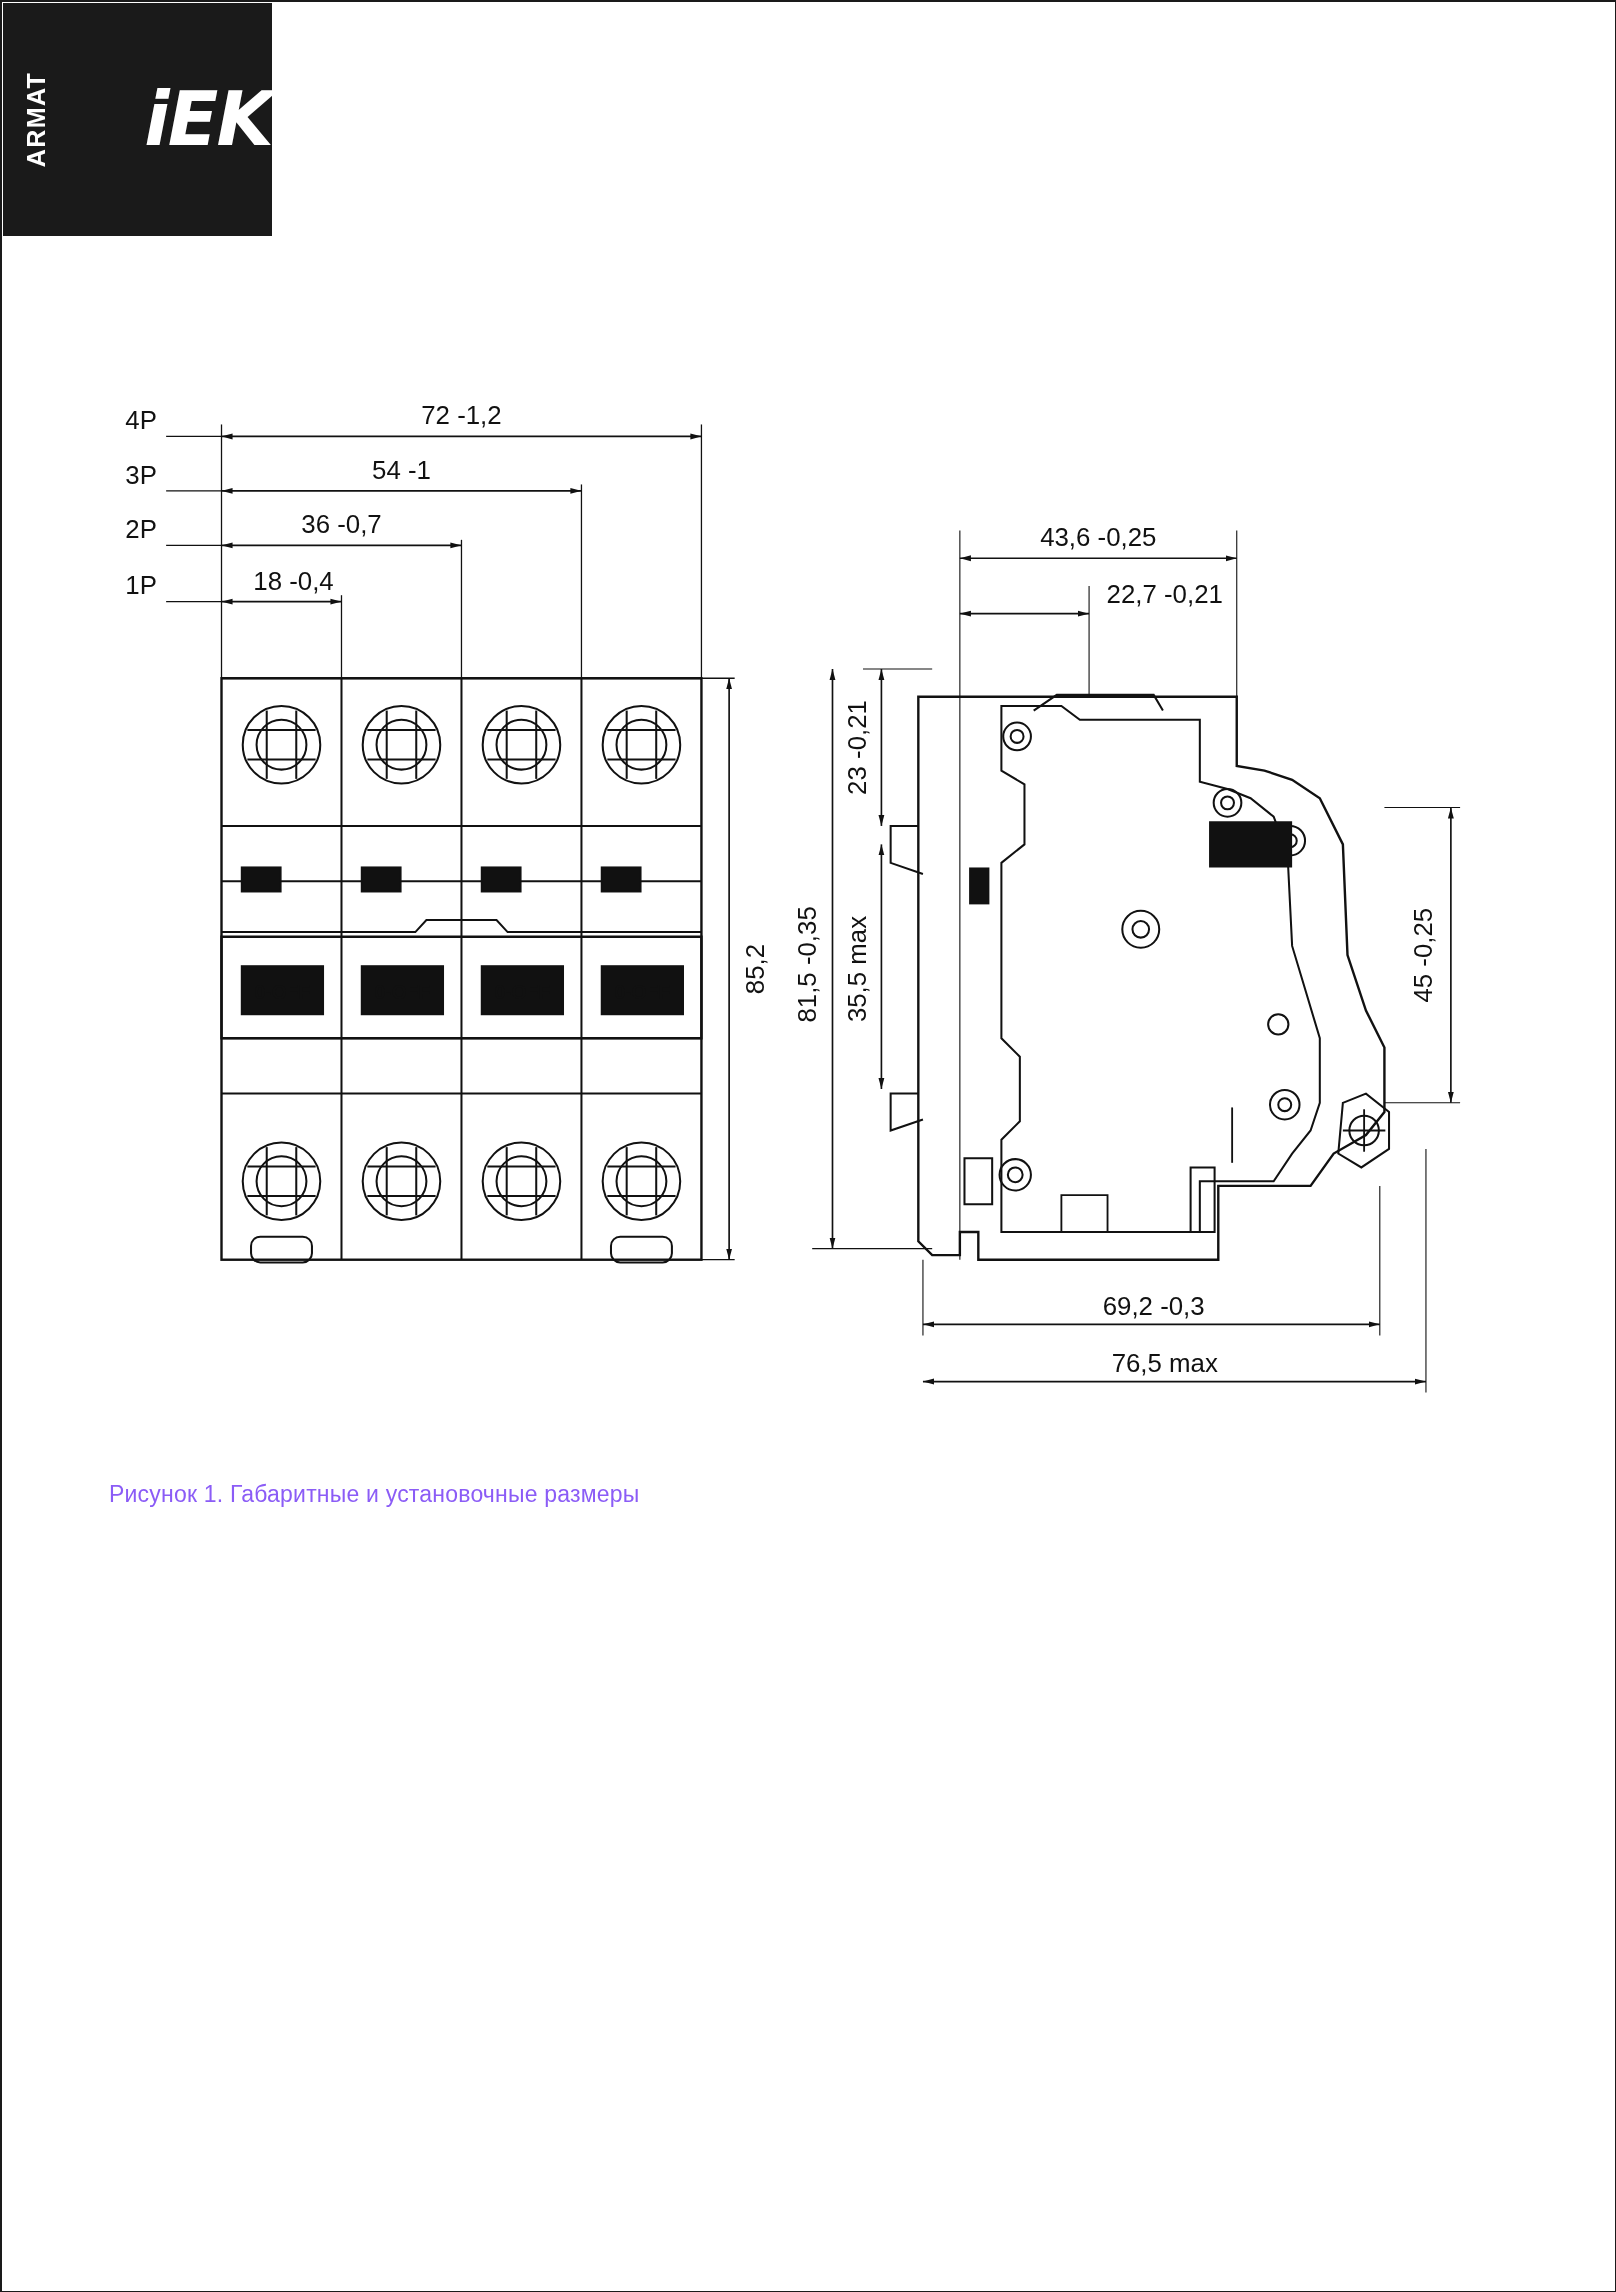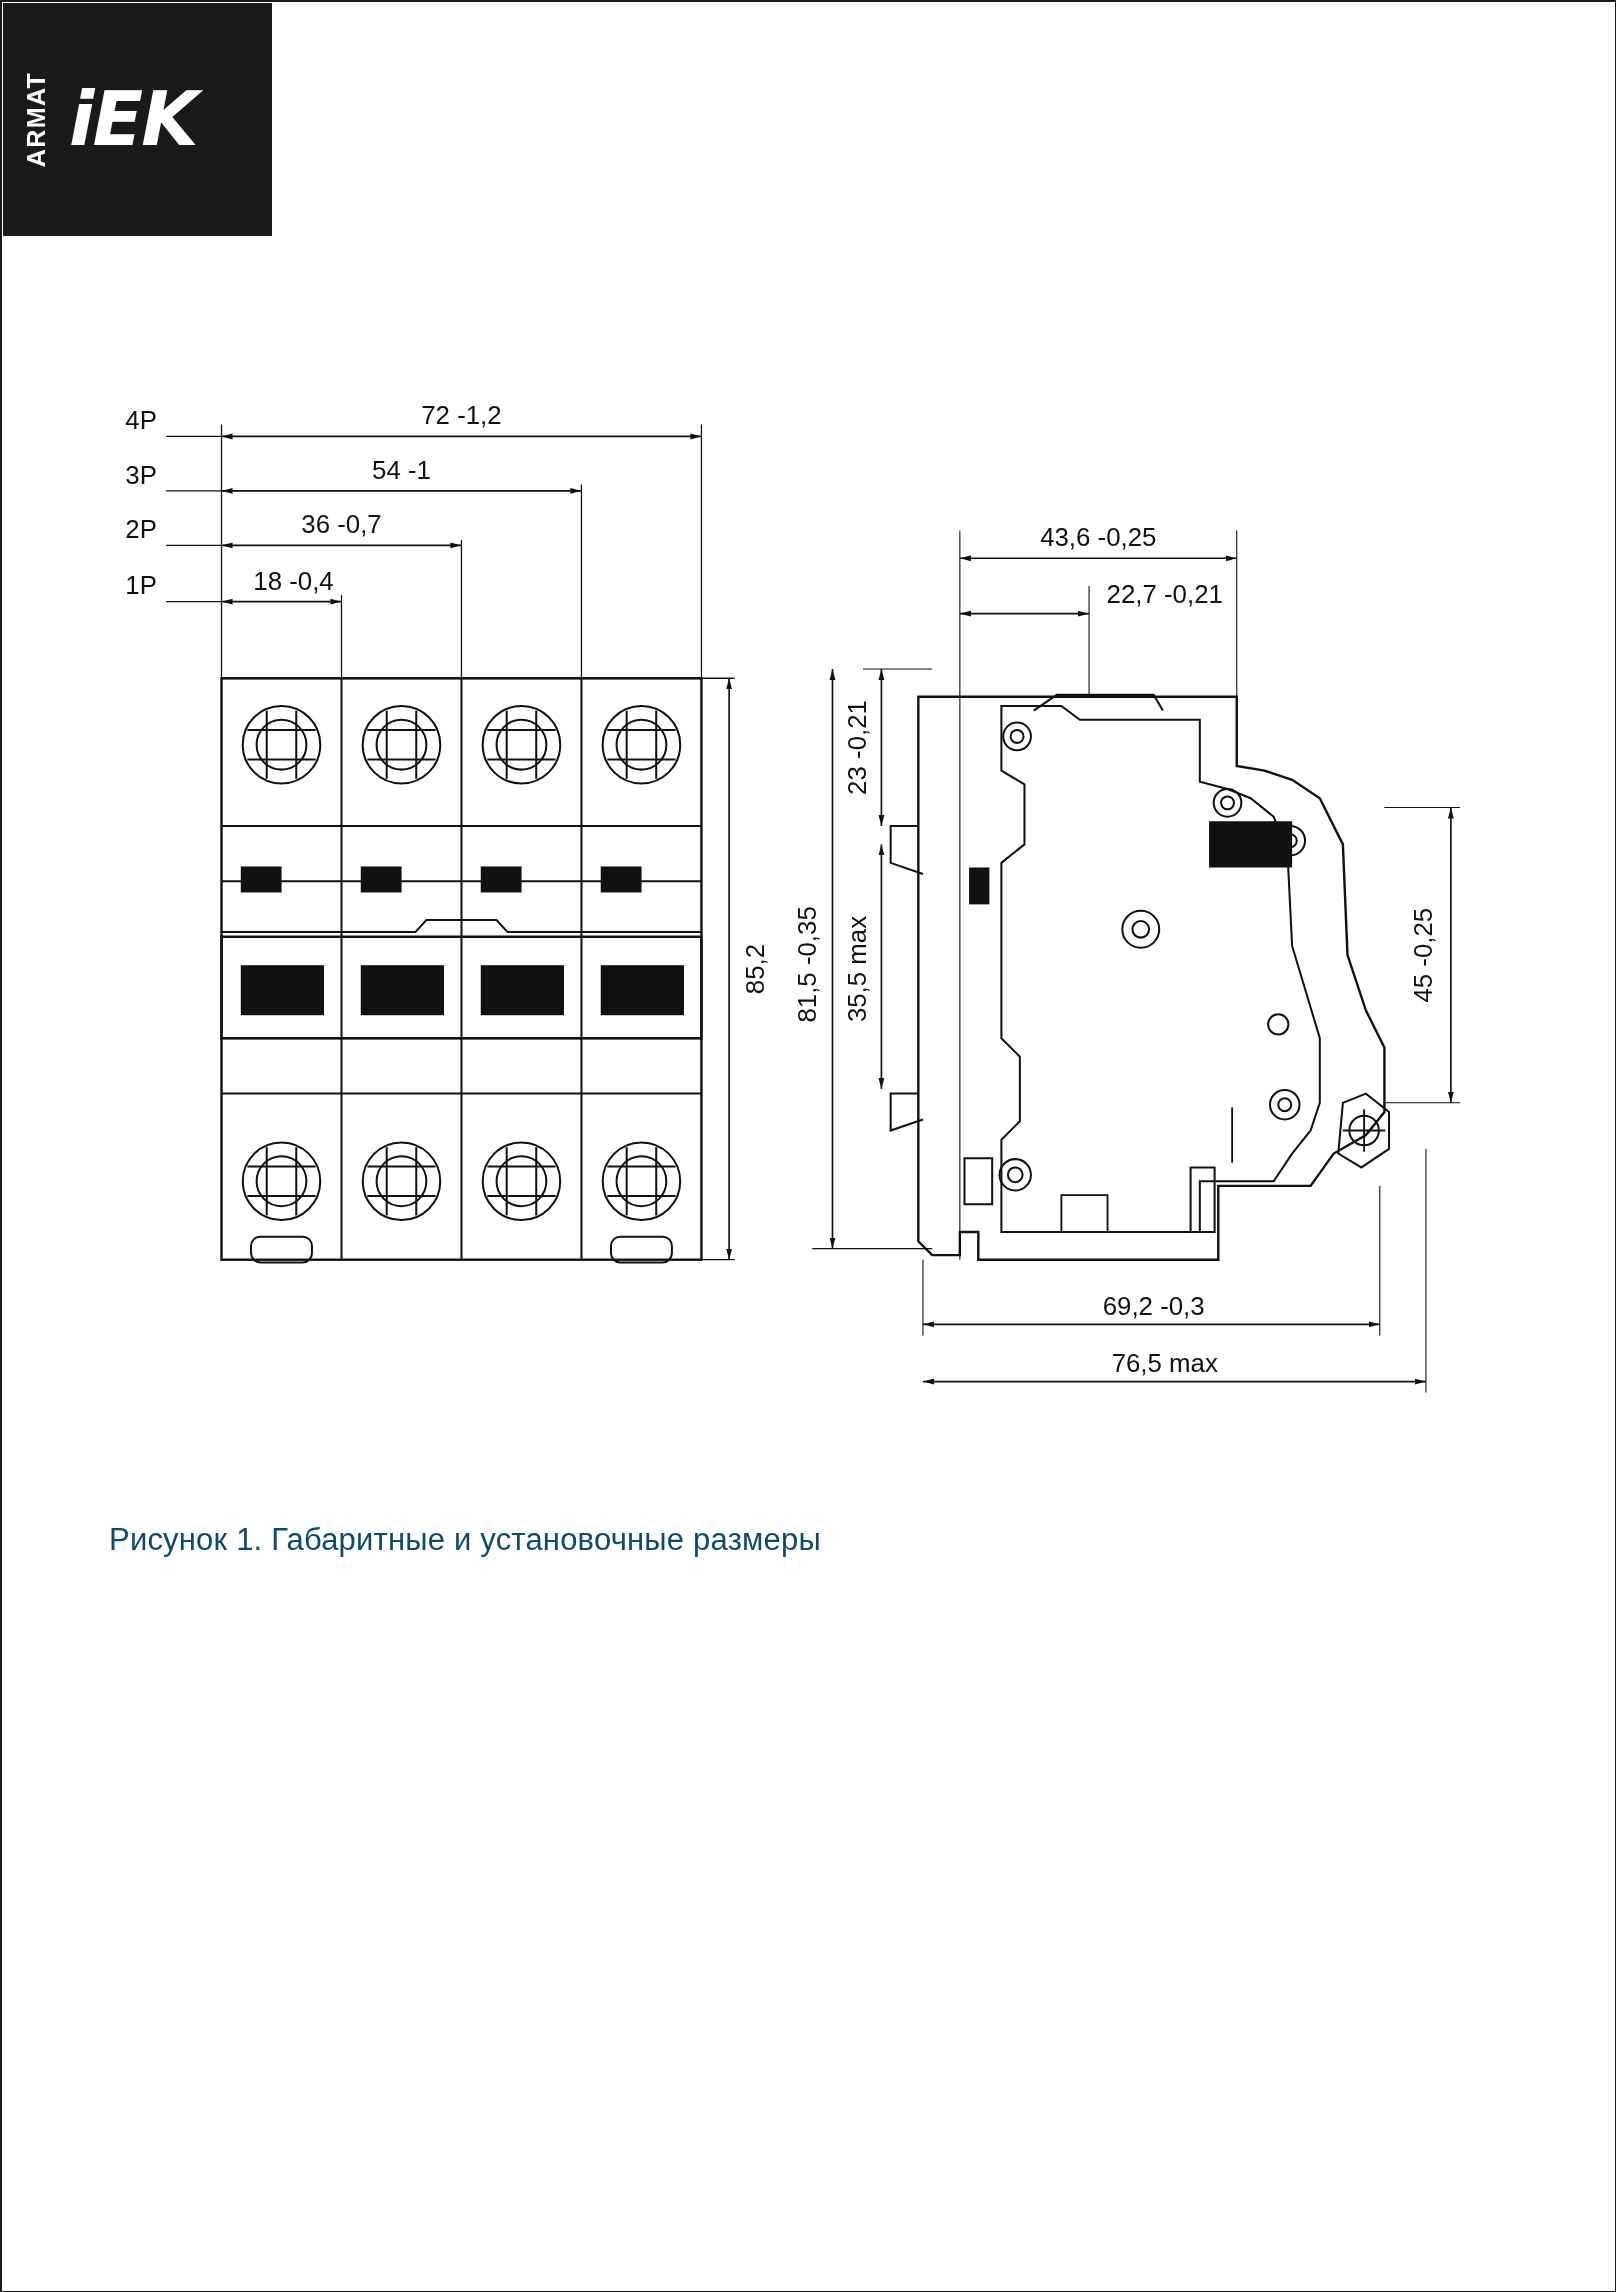--- a/index.html
+++ b/index.html
@@ -54,21 +54,21 @@
   }
   .logo-block {
     position: absolute;
     left: 69px;
     top: 2.8px;
     width: 203px;
     height: 233px;
     background: #1a1a1a;
     display: flex;
     align-items: center;
-    justify-content: flex-start;
+    justify-content: flex-end;
   }
   .logo-text {
     color: #ffffff;
     font-size: 74px;
     font-weight: bold;
     font-style: italic;
     letter-spacing: -1.8px;
     font-family: "DejaVu Sans", sans-serif;
   }
 
@@ -82,23 +82,23 @@
     margin-top: 32px;
   }
   .drawing svg {
     display: block;
   }
 
   
   .figure-caption {
     position: absolute;
     left: 109px;
-    top: 1522px;
-    font-size: 31px;
-    color: #0c4a6e;
+    top: 1481px;
+    font-size: 23px;
+    color: #8b5cf6;
     letter-spacing: 0.2px;
   }
 
   text {
     font-family: "Liberation Sans", sans-serif;
     fill: #111111;
   }
 </style>
 </head>
 <body>

